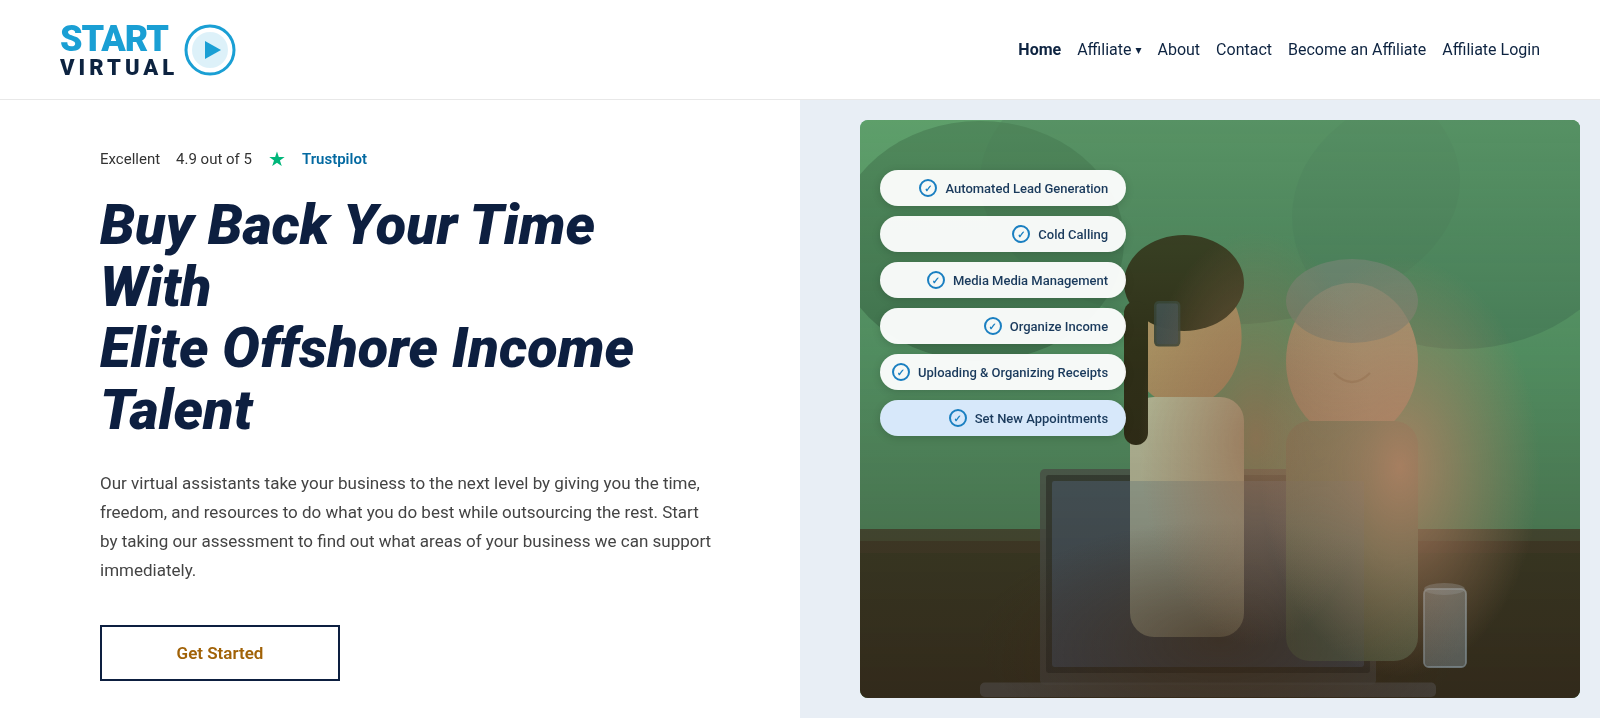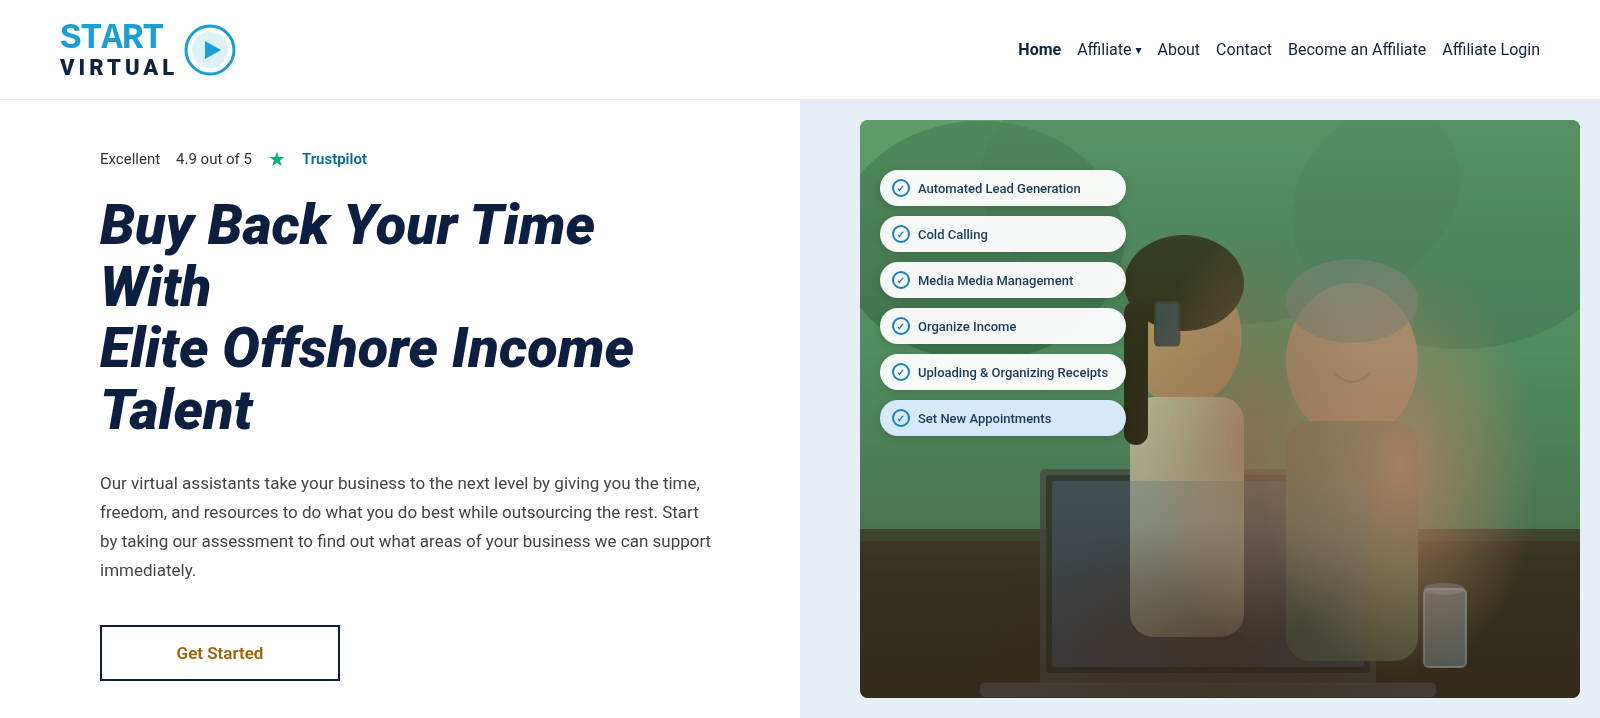--- a/index.html
+++ b/index.html
@@ -32,21 +32,20 @@
       display: flex;
       flex-direction: column;
       line-height: 1;
     }
 
     .logo-start {
       font-size: 36px;
       font-weight: 900;
       color: #1a9fd4;
       letter-spacing: -1px;
-      font-family: Liberation Mono, monospace;
     }
 
     .logo-virtual {
       font-size: 22px;
       font-weight: 900;
       color: #0d2340;
       letter-spacing: 4px;
     }
 
     .logo-icon {
@@ -211,20 +210,21 @@
       border-radius: 25px;
       padding: 9px 18px 9px 12px;
       display: flex;
       align-items: center;
       gap: 8px;
       font-size: 13px;
       color: #1a3a5c;
       font-weight: 500;
       white-space: nowrap;
       box-shadow: 0 2px 8px rgba(0,0,0,0.15);
+      justify-content: flex-end;
     }
 
     .pill-check {
       width: 18px;
       height: 18px;
       border-radius: 50%;
       border: 2px solid #1a7fc1;
       display: flex;
       align-items: center;
       justify-content: center;

